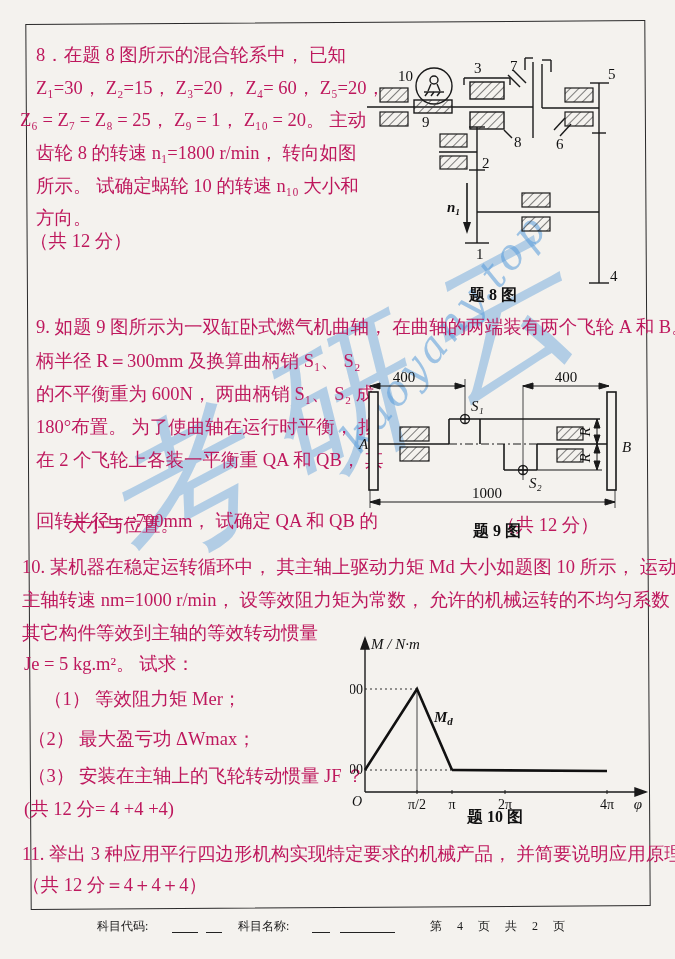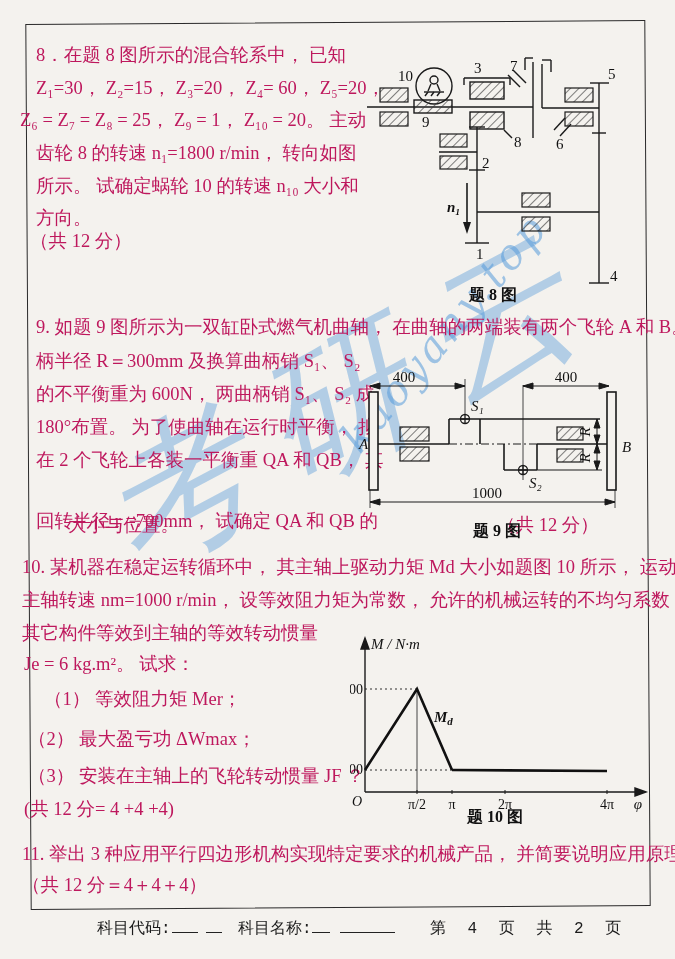--- a/index.html
+++ b/index.html
@@ -13,21 +13,21 @@
       font-family:"DejaVu Serif",serif;}
   .wm-cjk{left:30px;top:300px;width:640px;font-size:150px;letter-spacing:30px;
           transform:rotate(-28deg);transform-origin:center;text-align:center;}
   .wm-latin{left:330px;top:430px;font-size:42px;transform:rotate(-50deg);transform-origin:left top;
             letter-spacing:4px;color:rgba(85,155,218,0.55);}
   .fig{position:absolute;}
   svg text{font-family:"Liberation Serif","DejaVu Serif",serif;fill:#111;}
   .cap{font-weight:bold;font-size:16px;}
   .flabel{font-size:15px;font-style:italic;}
   .fnum{font-size:15px;}
-  .footer-item{position:absolute;font-size:16px;white-space:nowrap;font-family:Liberation Mono, monospace;}
+  .footer-item{position:absolute;font-size:12px;white-space:nowrap;}
   .blank{position:absolute;border-bottom:1.4px solid #222;height:14px;}
 </style>
 </head>
 <body>
 
 <div class="page">
 
   <div class="wm wm-cjk">考研云</div>
   <div class="wm wm-latin">kaoyany.top</div>
 
@@ -207,21 +207,21 @@
         <text class="flabel" transform="rotate(-90 233,88)" x="233" y="88" text-anchor="middle">R</text>
       </g>
       <text class="cap" x="140" y="166" text-anchor="middle">题 9 图</text>
     </svg>
   </div>
 
   <div>
     <div class="ln" style="left:22px;top:556px;">10. 某机器在稳定运转循环中， 其主轴上驱动力矩 Md 大小如题图 10 所示， 运动周期为 4π，</div>
     <div class="ln" style="left:22px;top:589px;">主轴转速 nm=1000 r/min， 设等效阻力矩为常数， 允许的机械运转的不均匀系数 [δ]=0.01，</div>
     <div class="ln" style="left:22px;top:622px;">其它构件等效到主轴的等效转动惯量</div>
-    <div class="ln" style="left:24px;top:653px;">Je = 6 kg.m²。 试求：</div>
+    <div class="ln" style="left:24px;top:653px;">Je = 5 kg.m²。 试求：</div>
     <div class="ln" style="left:28px;top:688px;margin-left:16px;">（1） 等效阻力矩 Mer；</div>
     <div class="ln" style="left:28px;top:728px;">（2） 最大盈亏功 ΔWmax；</div>
     <div class="ln" style="left:28px;top:765px;">（3） 安装在主轴上的飞轮转动惯量 JF ？</div>
     <div class="ln" style="left:24px;top:798px;">(共 12 分= 4 +4 +4)</div>
   </div>
 
   <div class="fig" style="left:350px;top:632px;">
     <svg width="310" height="192" viewBox="0 0 310 192">
       <g stroke="#1a1a1a" stroke-width="1.4" fill="#1a1a1a">
         <line x1="15" y1="160" x2="15" y2="14"></line>

